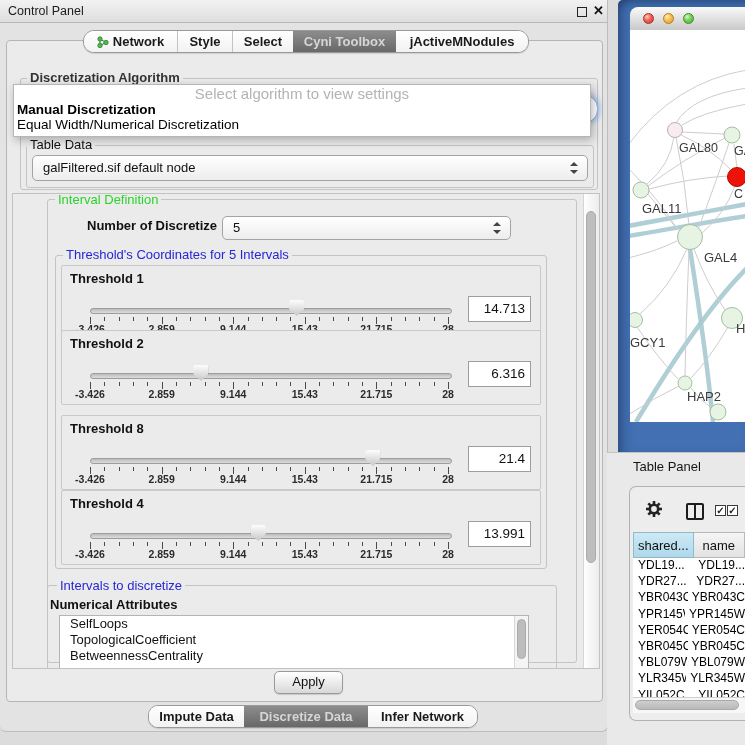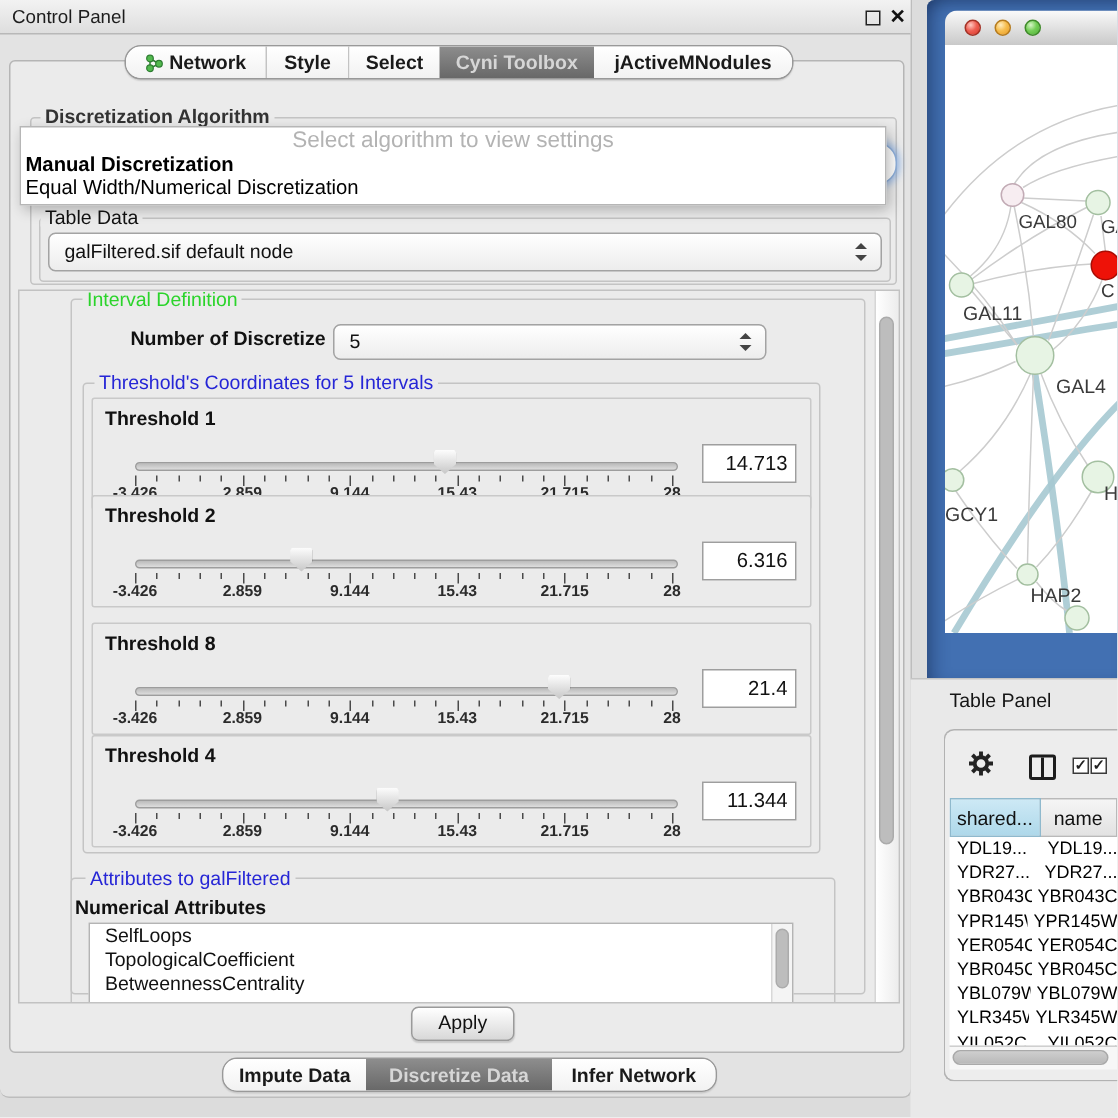--- a/index.html
+++ b/index.html
@@ -342,26 +342,26 @@
             <div class="thr-tick" style="left: 343.04px; height: 4px;"></div>
             <div class="thr-tick" style="left: 357.36px; height: 4px;"></div>
             <div class="thr-tick" style="left: 371.68px; height: 4px;"></div>
             <div class="thr-tick" style="left: 386px; height: 7px;"></div>
             <span class="thr-ticklabel" style="left: 28px;">-3.426</span>
             <span class="thr-ticklabel" style="left: 99.6px;">2.859</span>
             <span class="thr-ticklabel" style="left: 171.2px;">9.144</span>
             <span class="thr-ticklabel" style="left: 242.8px;">15.43</span>
             <span class="thr-ticklabel" style="left: 314.4px;">21.715</span>
             <span class="thr-ticklabel" style="left: 386px;">28</span>
-            <div class="thr-value">11.344</div>
+            <div class="thr-value">13.991</div>
           </div>
         </div>
 
       <div class="abs groupbox" id="attr-group"></div>
-      <span class="abs grouptitle gt-blue" id="attr-title">Attributes to galFiltered</span>
+      <span class="abs grouptitle gt-blue" id="attr-title">Intervals to discretize</span>
       <span class="abs" id="attr-subtitle">Numerical Attributes</span>
       <div class="abs" id="attr-list">
         <div id="attr-items">
             <div class="attr-item">SelfLoops</div>
             <div class="attr-item">TopologicalCoefficient</div>
             <div class="attr-item">BetweennessCentrality</div>
           </div>
         <div id="attr-vscroll">
             <div id="attr-thumb"></div>
           </div>

